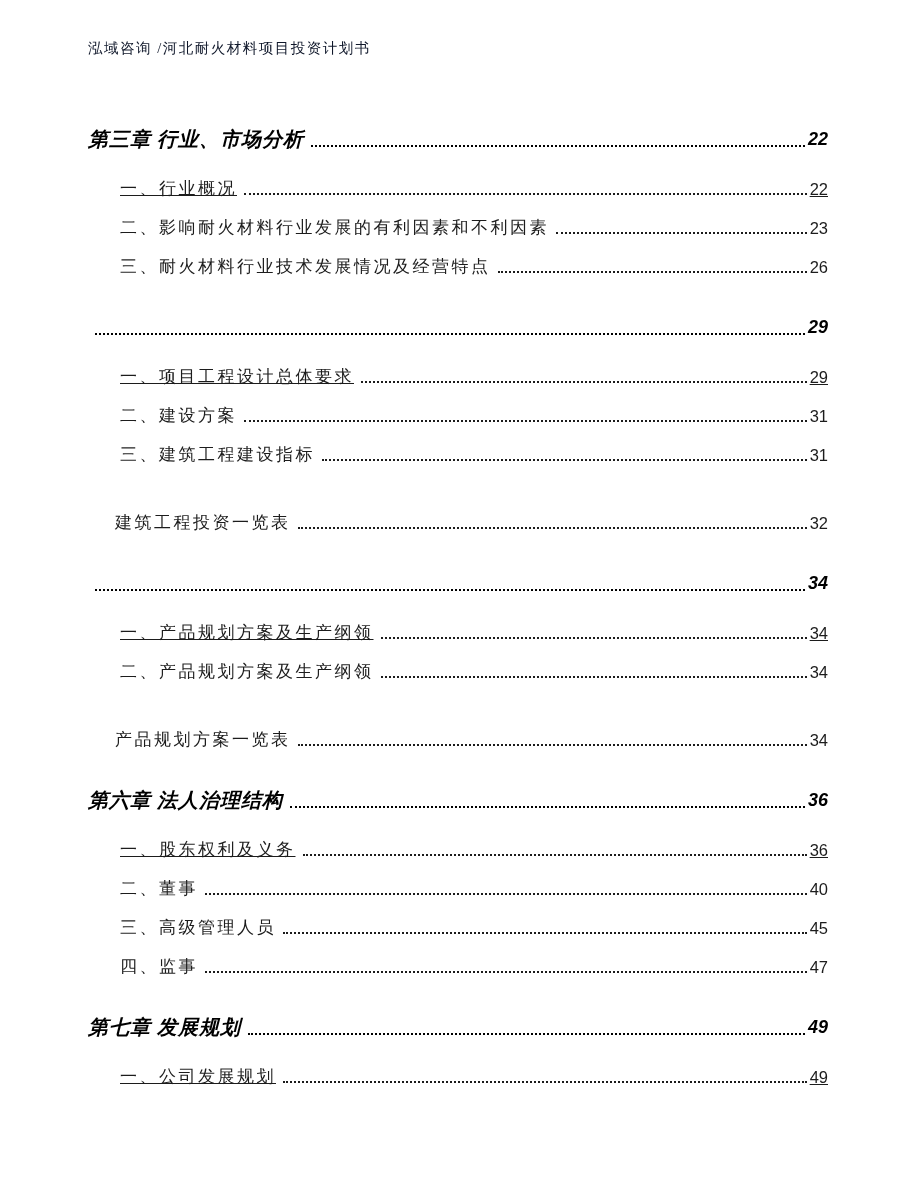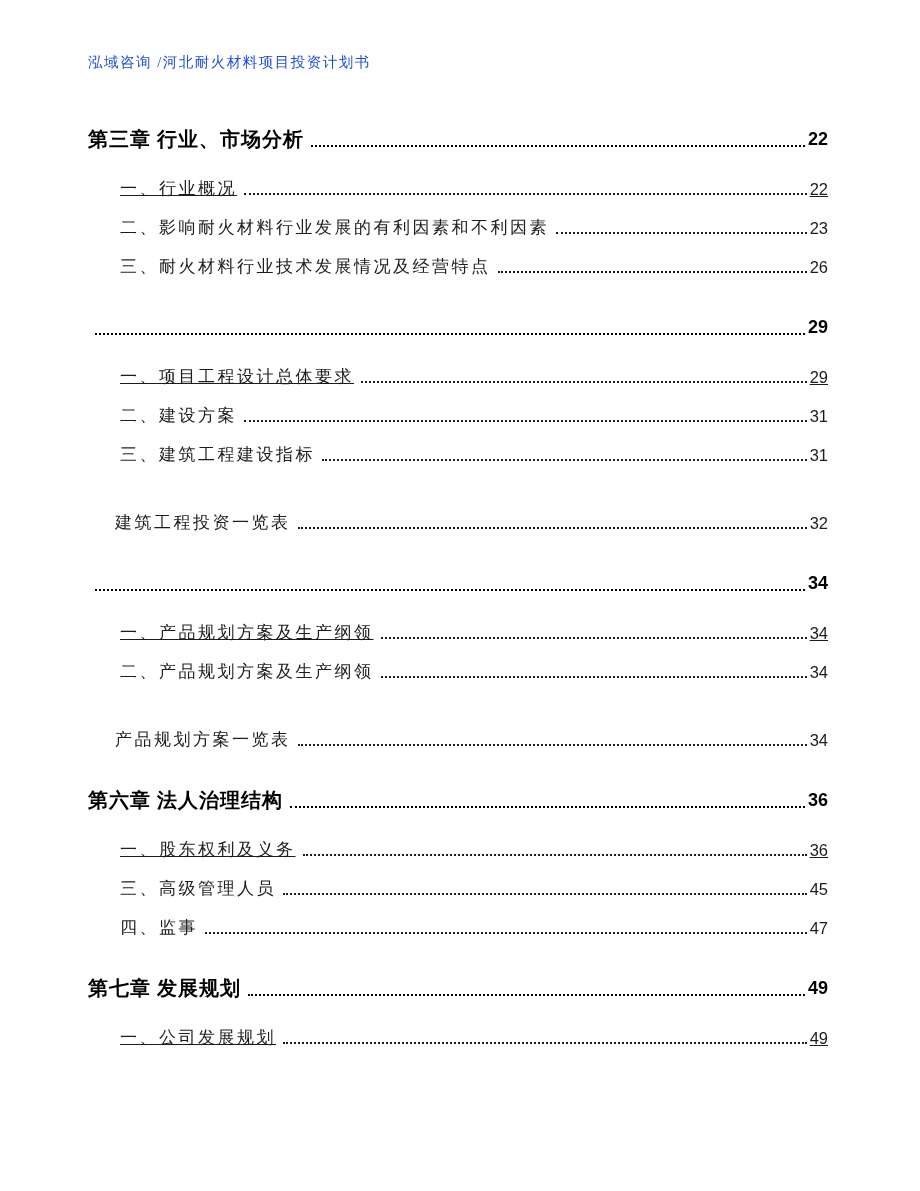--- a/index.html
+++ b/index.html
@@ -11,24 +11,24 @@
     position: relative;
     width: 920px;
     height: 1191px;
     background: #ffffff;
     overflow: hidden;
     font-family: "Liberation Serif", serif;
   }
   .doc-header {
     position: absolute;
     left: 88px;
-    top: 53px;
+    top: 39px;
     font-size: 14.5px;
     line-height: 18px;
-    color: #1d4ed8;
+    color: #0f172a;
     letter-spacing: 1.5px;
     white-space: nowrap;
     text-align: center;
   }
   .toc {
     position: absolute;
     left: 88px;
     top: 126px;
     width: 740px;
   }
@@ -36,20 +36,21 @@
     display: flex;
     align-items: flex-end;
   }
   .chapter-row {
     margin-top: 36px;
     font-size: 20px;
     line-height: 26px;
     font-weight: bold;
     color: #000000;
     letter-spacing: 1px;
+    font-style: italic;
   }
   .chapter-row.first {
     margin-top: 0;
   }
   .sub-row {
     margin-top: 17px;
     padding-left: 32px;
     font-size: 17px;
     line-height: 22px;
     color: #1c1c1c;
@@ -169,20 +170,25 @@
     <span class="entry-title">第六章 法人治理结构</span>
     <span class="dots"></span>
     <span class="pagenum">36</span>
   </div>
       <div class="row sub-row first-sub">
     <span class="entry-title">一、股东权利及义务</span>
     <span class="dots"></span>
     <span class="pagenum">36</span>
   </div>
       <div class="row sub-row">
+    <span class="entry-title">二、董事</span>
+    <span class="dots"></span>
+    <span class="pagenum">40</span>
+  </div>
+      <div class="row sub-row">
     <span class="entry-title">三、高级管理人员</span>
     <span class="dots"></span>
     <span class="pagenum">45</span>
   </div>
       <div class="row sub-row">
     <span class="entry-title">四、监事</span>
     <span class="dots"></span>
     <span class="pagenum">47</span>
   </div>
       <div class="row chapter-row">

